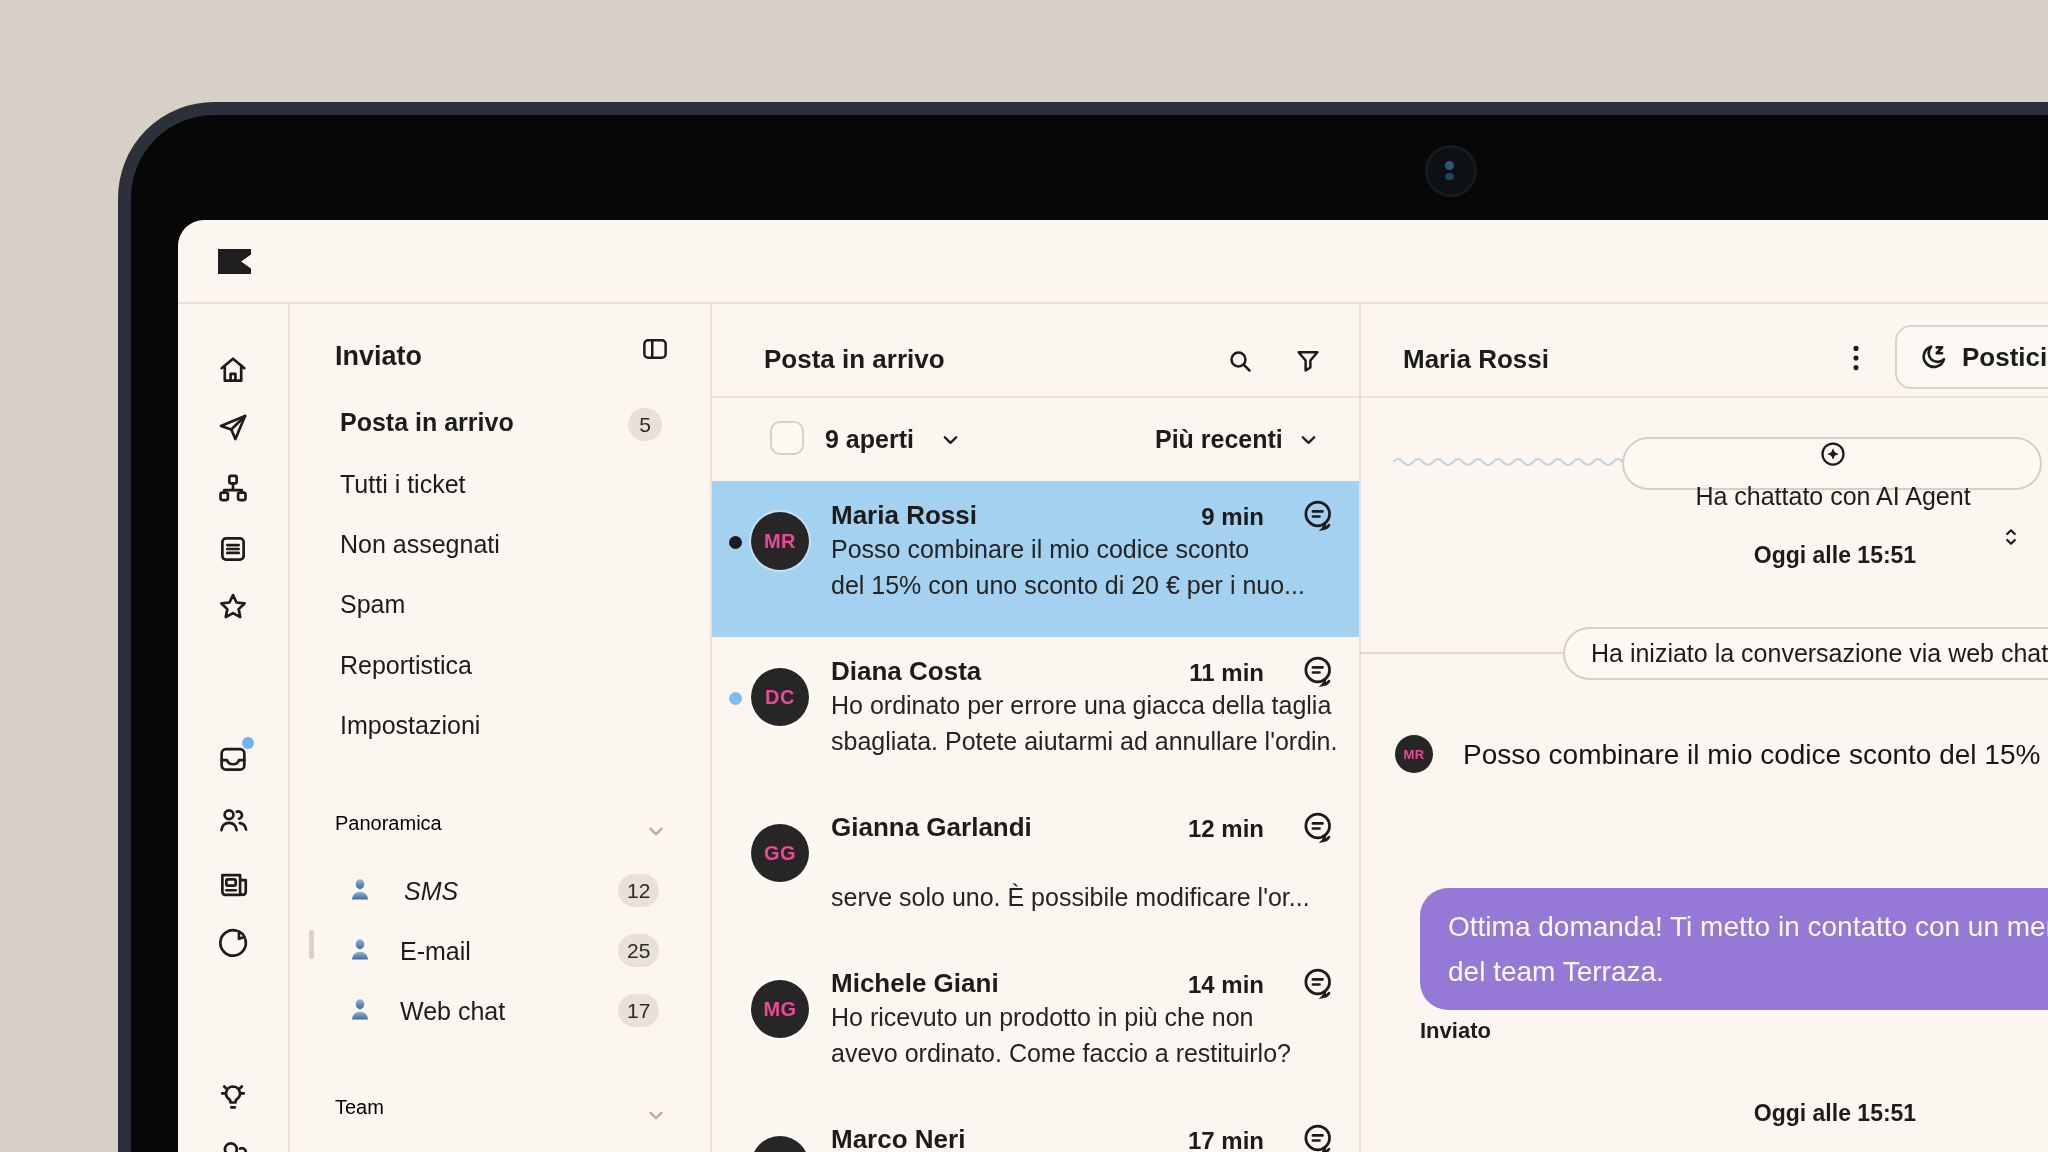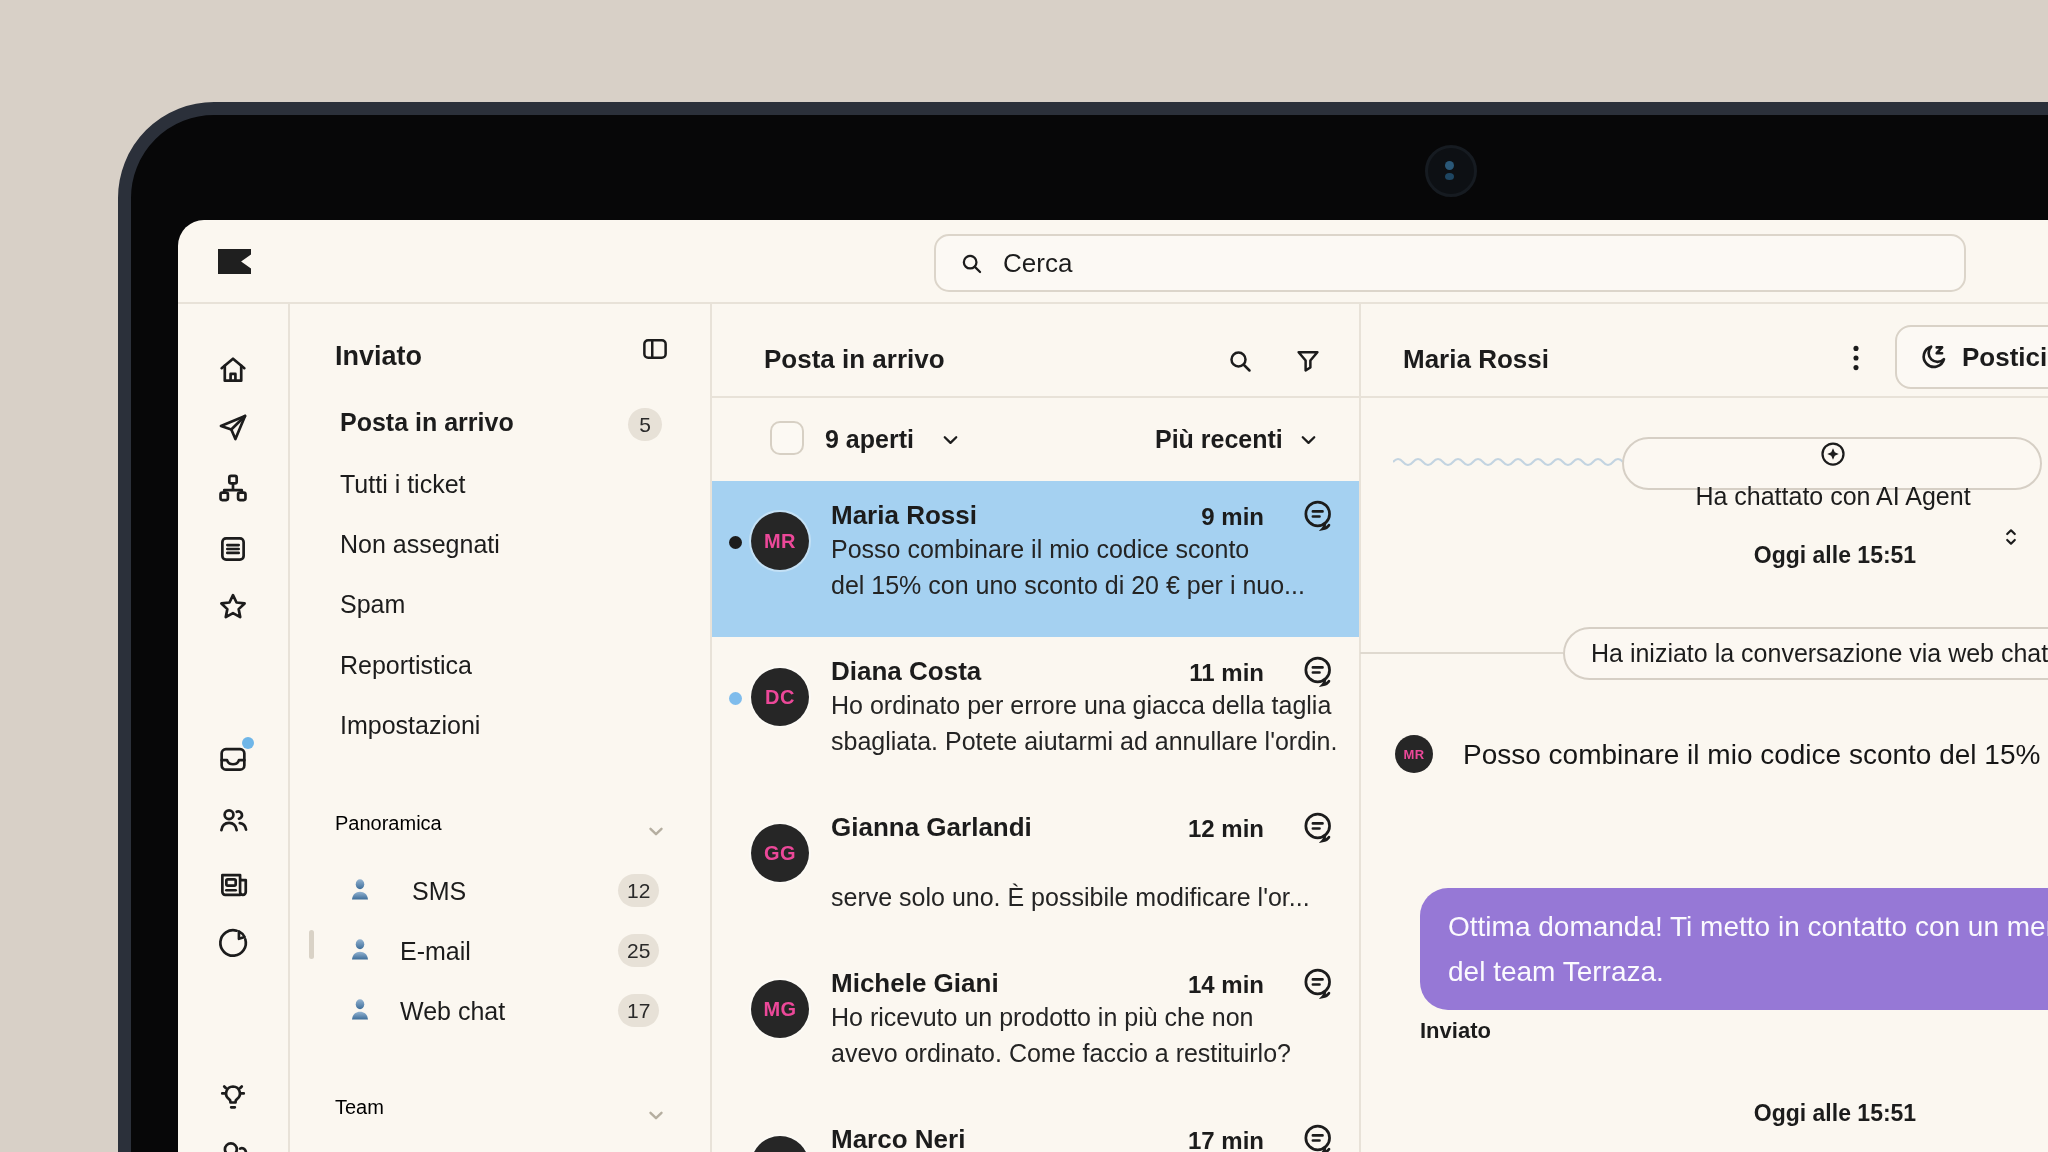--- a/index.html
+++ b/index.html
@@ -64,29 +64,20 @@
   <div class="laptop"></div>
   <div class="camera">
     <span class="camlens"></span>
     <span class="camlens2"></span>
   </div>
 
   <div class="screen">
 
     
     <div class="abs logo" style="left:40px;top:29px;width:33px;height:25px;"></div>
-    <label class="abs searchbar" style="left:756px;top:14px;width:1032px;height:58px;">
-      <span class="ic">
-        <svg width="27" height="27" viewBox="0 0 24 24" fill="none" stroke="currentColor" stroke-width="2" stroke-linecap="round">
-          <circle cx="10.8" cy="10.8" r="5.6"></circle>
-            <path d="M15 15l4.6 4.6"></path>
-          </svg>
-      </span>
-      <input placeholder="Cerca" style="">
-    </label>
     <div class="hdiv" style="left:0;top:82px;width:1870px;"></div>
 
     
     <div class="vdiv" style="left:110px;top:84px;height:848px;"></div>
 
     <div class="abs ic" style="left:38px;top:133px;">
       <svg width="34" height="34" viewBox="0 0 24 24" fill="none" stroke="currentColor" stroke-width="1.9" stroke-linecap="round" stroke-linejoin="round">
         <path d="M4 10.7 12 4l8 6.7"></path>
           <path d="M6.2 9v10.5h11.6V9"></path>
           <path d="M10.3 19.5v-4.7h3.4v4.7"></path>
@@ -191,21 +182,21 @@
       </linearGradient>
         </defs>
       </svg>
 
     <div class="abs ic" style="left:167px;top:655px;">
       <svg width="30" height="30" viewBox="0 0 24 24" fill="url(#persongrad)">
         <ellipse cx="12" cy="7.4" rx="3.4" ry="4"></ellipse>
           <path d="M5.6 19.6c.4-4 2.9-6.2 6.4-6.2s6 2.2 6.4 6.2Z"></path>
         </svg>
     </div>
-    <div class="abs navitem" style="left:234px;top:657px;">SMS</div>
+    <div class="abs navitem" style="left:226px;top:657px;font-style:italic;">SMS</div>
     <div class="abs badge" style="left:440px;top:654px;">12</div>
 
     <div class="abs ic" style="left:167px;top:715px;">
       <svg width="30" height="30" viewBox="0 0 24 24" fill="url(#persongrad)">
         <ellipse cx="12" cy="7.4" rx="3.4" ry="4"></ellipse>
           <path d="M5.6 19.6c.4-4 2.9-6.2 6.4-6.2s6 2.2 6.4 6.2Z"></path>
         </svg>
     </div>
     <div class="abs navitem" style="left:222px;top:717px;">E-mail</div>
     <div class="abs badge" style="left:440px;top:714px;">25</div>

